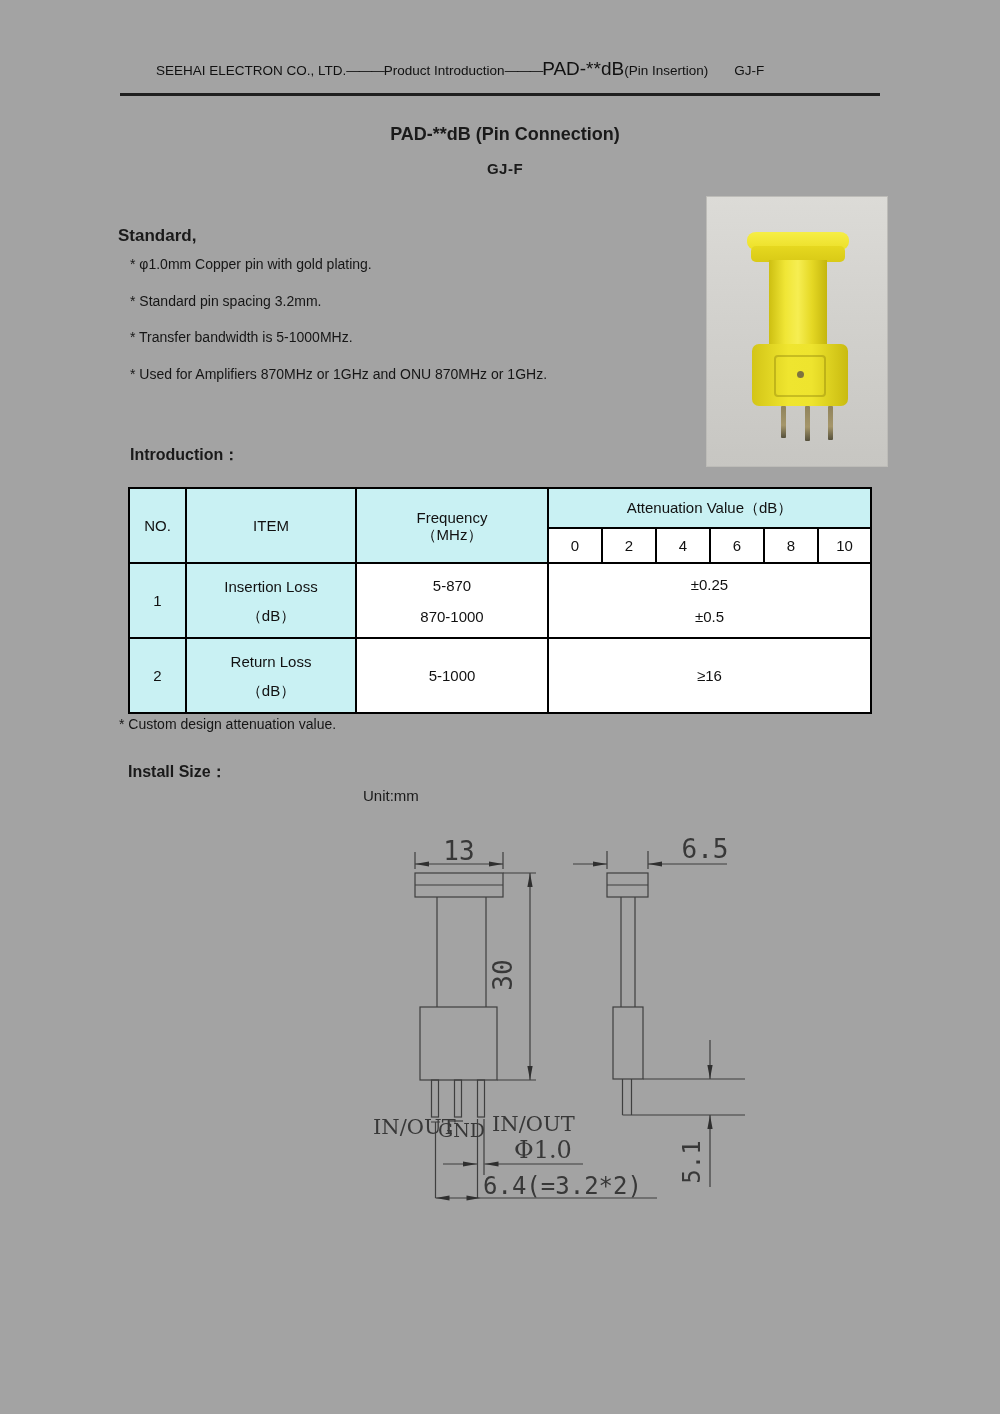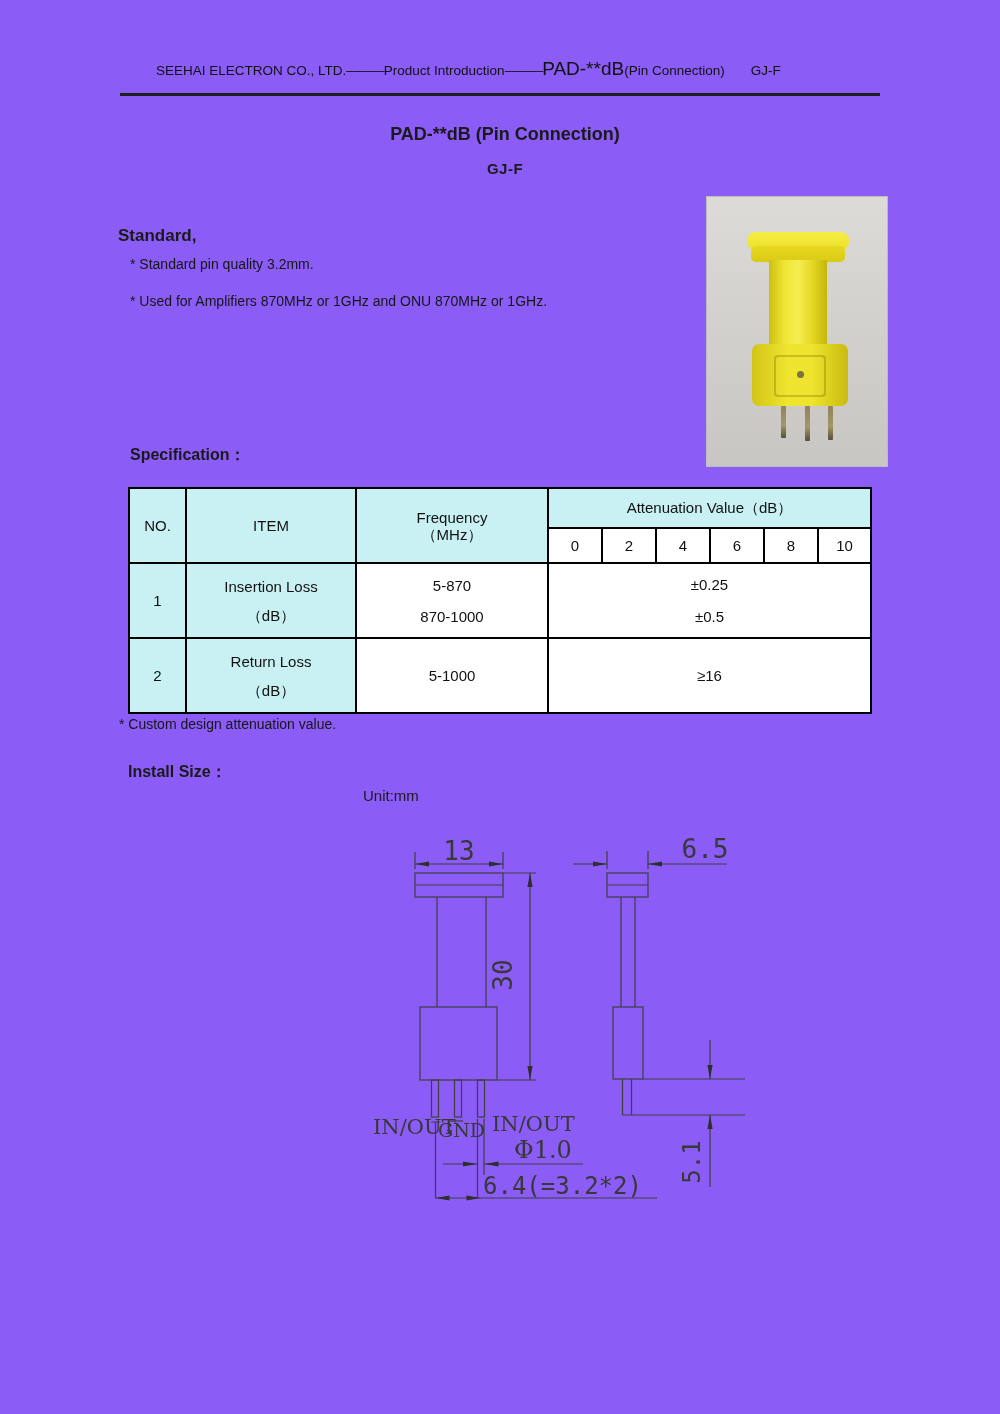--- a/index.html
+++ b/index.html
@@ -1,17 +1,17 @@
 <!DOCTYPE html>
 <html><head>
 <meta charset="utf-8">
 <style>
   html,body{margin:0;padding:0;background:#ffffff;}
   .page{
-    position:relative;width:1000px;height:1414px;background:#8b5cf6;
+    position:relative;width:1000px;height:1414px;background:#a3a3a3;
     font-family:"Liberation Sans",sans-serif;color:#1a1a1a;overflow:hidden;
   }
   
   .hdr{
     position:absolute;left:120px;top:58px;width:760px;height:38px;
     border-bottom:3px solid #1f1f1f;
     display:flex;align-items:baseline;padding-left:36px;box-sizing:border-box;
     white-space:nowrap;
   }
   .hdr .h-sm{font-size:13.5px;color:#111;}
@@ -78,47 +78,49 @@
 <body>
 
 <div class="page">
 
   <div class="hdr">
     <span class="h-sm">SEEHAI ELECTRON CO., LTD.</span>
       <span class="h-dash">———</span>
       <span class="h-sm">Product Introduction</span>
       <span class="h-dash">———</span>
       <span class="h-lg">PAD-**dB</span>
-      <span class="h-sm"> (Pin Connection)</span>
+      <span class="h-sm"> (Pin Insertion)</span>
       <span class="h-model">GJ-F</span>
   </div>
 
   <div class="title">PAD-**dB (Pin Connection)</div>
   <div class="subtitle">GJ-F</div>
 
   <div class="feat-h">Standard,</div>
   <div class="feat-list">
-    <div class="feat-item">* Standard pin quality 3.2mm.</div>
+    <div class="feat-item">* φ1.0mm Copper pin with gold plating.</div>
+    <div class="feat-item">* Standard pin spacing 3.2mm.</div>
+    <div class="feat-item">* Transfer bandwidth is 5-1000MHz.</div>
     <div class="feat-item">* Used for Amplifiers 870MHz or 1GHz and ONU 870MHz or 1GHz.</div>
   </div>
 
   <div class="photo">
     <div class="dev-cap-top"></div>
     <div class="dev-cap-bot"></div>
     <div class="dev-neck"></div>
     <div class="dev-body">
       <div class="dev-panel"></div>
       <div class="dev-dot"></div>
     </div>
     <div class="dev-pin p1"></div>
     <div class="dev-pin p2"></div>
     <div class="dev-pin p3"></div>
   </div>
 
-  <div class="spec-h">Specification：</div>
+  <div class="spec-h">Introduction：</div>
 
   <table class="spec">
     <colgroup>
       <col style="width:57px">
         <col style="width:170px">
         <col style="width:192px">
       <col style="width:54px">
         <col style="width:54px">
         <col style="width:54px">
       <col style="width:54px">

